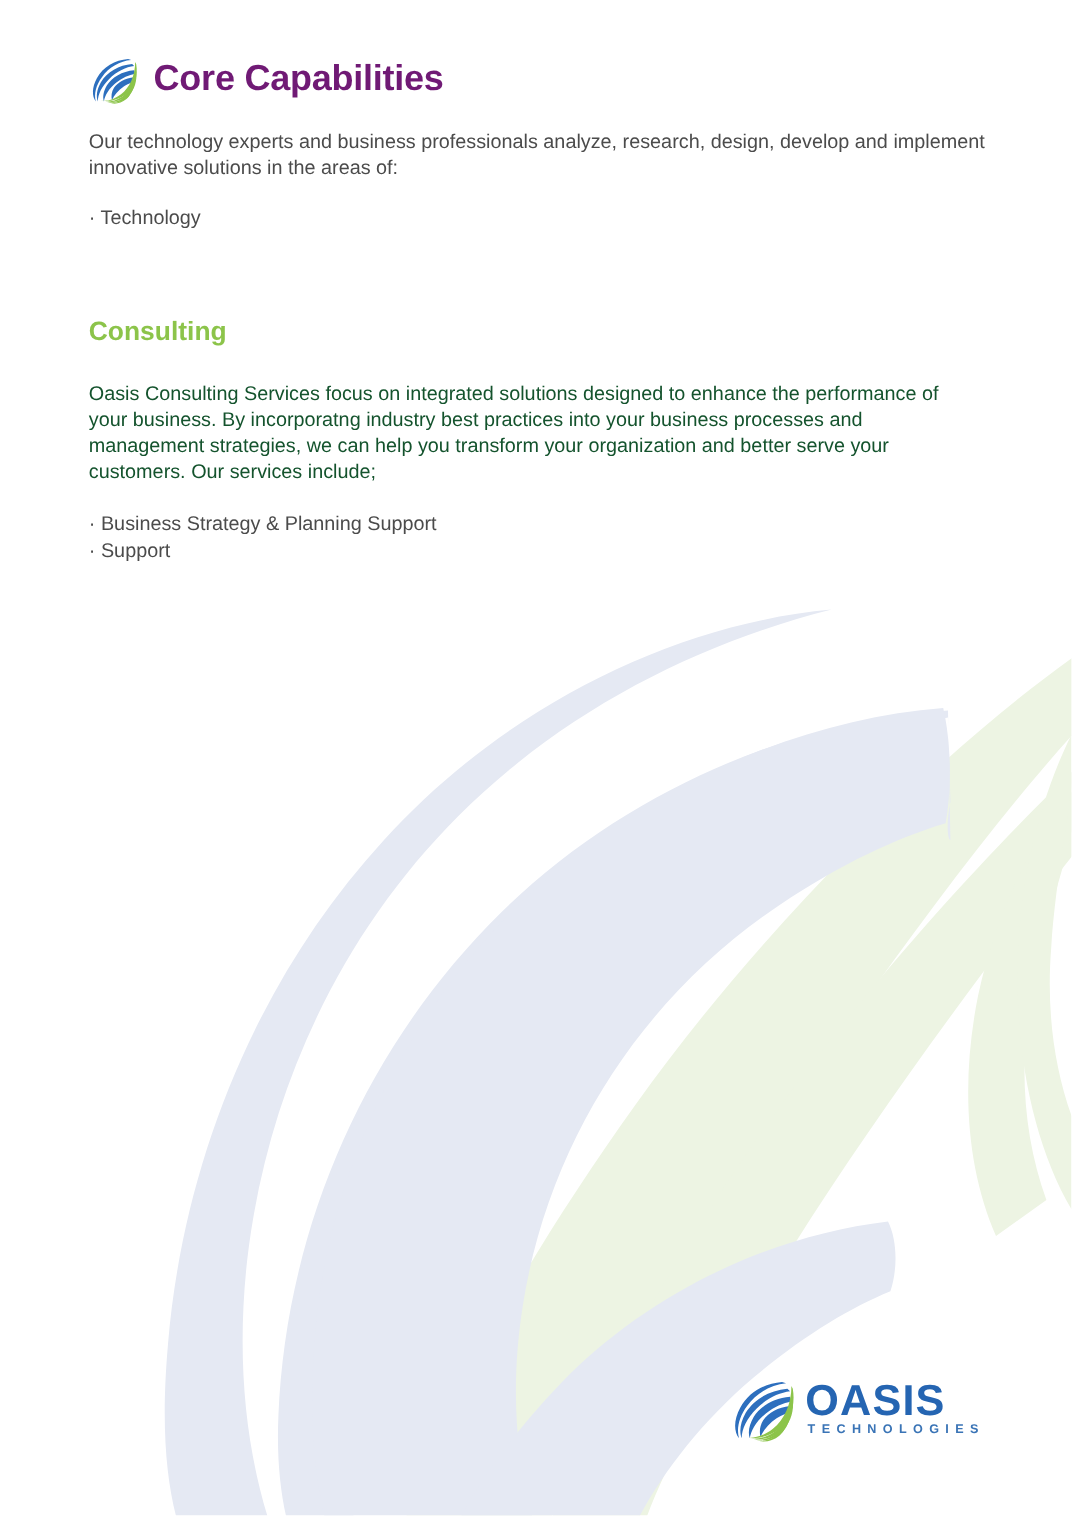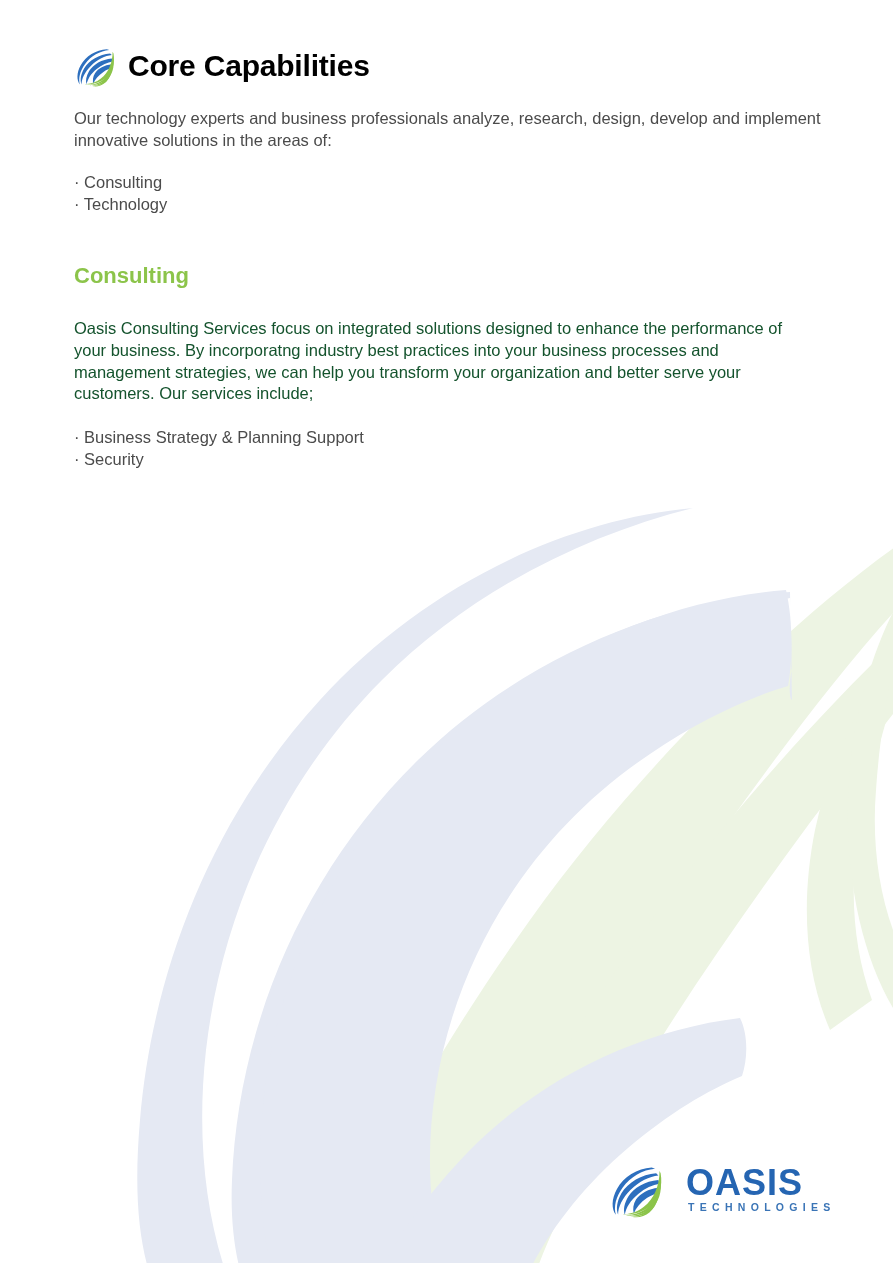--- a/index.html
+++ b/index.html
@@ -47,21 +47,21 @@
   }
   .header-logo {
     width: 42px;
     height: 42px;
     flex: 0 0 42px;
     display: block;
   }
   .page-title {
     font-size: 30px;
     font-weight: bold;
-    color: #000000;
+    color: #701a75;
     letter-spacing: -0.2px;
     line-height: 1;
     white-space: nowrap;
   }
 
   
   .intro {
     position: absolute;
     left: 74px;
     top: 107px;
@@ -118,23 +118,22 @@
     color: #4b4b4b;
   }
 
   
   .footer-logo {
     position: absolute;
     left: 608px;
     top: 1146px;
     display: flex;
     align-items: center;
-    gap: 22px;
+    gap: 7px;
     z-index: 3;
-    margin-top: 16px;
   }
   .footer-mark {
     width: 56px;
     height: 56px;
     flex: 0 0 56px;
     display: block;
   }
   .footer-words {
     display: flex;
     flex-direction: column;
@@ -265,40 +264,36 @@
         </g>
       </svg>
       <div class="page-title">Core Capabilities</div>
     </div>
 
     <div class="intro">Our technology experts and business professionals analyze, research, design, develop and implement innovative solutions in the areas of:</div>
 
     <div class="capability-list">
       <div class="li">
         <span class="bullet">·</span>
-        <span>Consulting</span>
-      </div>
-      <div class="li">
-        <span class="bullet">·</span>
         <span>Technology</span>
       </div>
     </div>
 
     <div class="section-heading">Consulting</div>
 
     <div class="section-body">Oasis Consulting Services focus on integrated solutions designed to enhance the performance of your business. By incorporatng industry best practices into your business processes and management strategies, we can help you transform your organization and better serve your customers. Our services include;</div>
 
     <div class="services-list">
       <div class="li">
         <span class="bullet">·</span>
         <span>Business Strategy &amp; Planning Support</span>
       </div>
       <div class="li">
         <span class="bullet">·</span>
-        <span>Security</span>
+        <span>Support</span>
       </div>
     </div>
 
     <div class="footer-logo">
       <svg class="footer-mark" viewBox="0 0 100 100" aria-hidden="true">
         <g>
           <path d="M 78 10 C 52 12, 28 26, 16 48 C 6 66, 6 84, 14 94 C 10 80, 14 62, 26 46 C 40 26, 62 14, 84 12 Z" fill="#2d6fbe"></path>
           <path d="M 86 20 C 60 22, 36 36, 24 56 C 16 70, 14 84, 18 94 C 18 80, 26 64, 40 50 C 56 34, 74 26, 90 24 Z" fill="#2d6fbe"></path>
           <path d="M 90 32 C 66 34, 46 46, 36 62 C 29 74, 27 85, 30 94 C 32 82, 40 68, 54 57 C 66 47, 80 41, 92 39 Z" fill="#2d6fbe"></path>
           <path d="M 90 46 C 72 48, 58 56, 50 67 C 45 75, 44 84, 46 92 C 50 82, 58 72, 70 64 C 78 59, 86 56, 92 55 Z" fill="#2d6fbe"></path>

